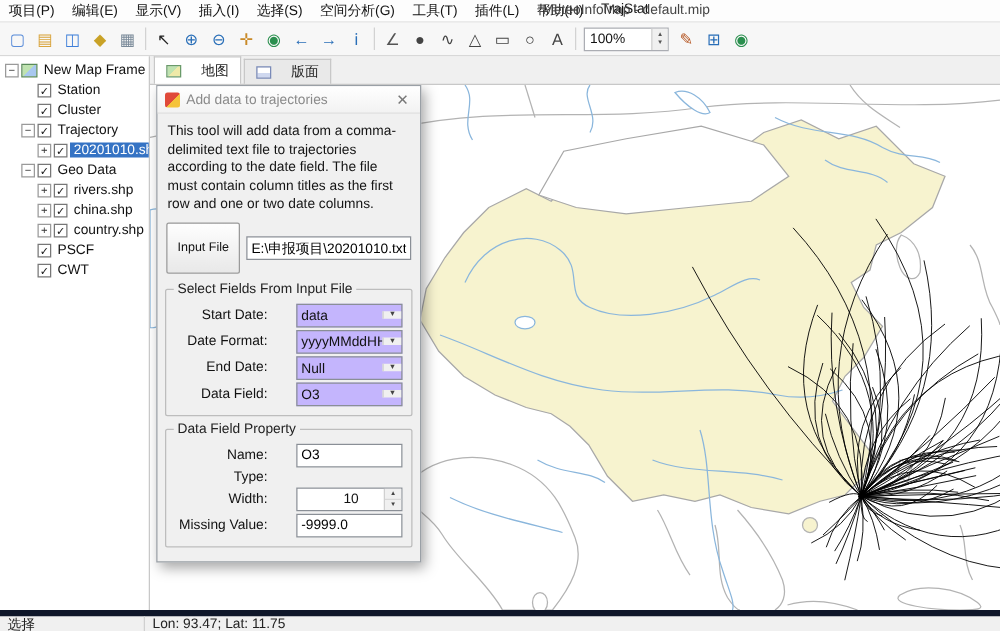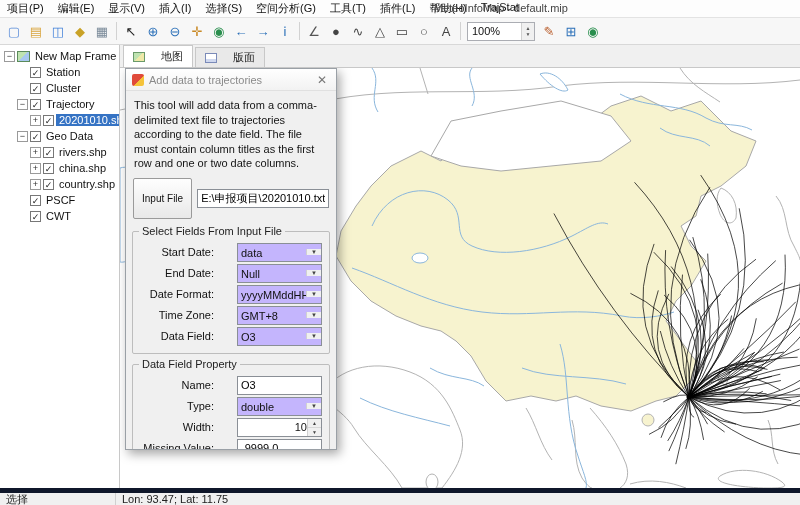--- a/index.html
+++ b/index.html
@@ -58,21 +58,21 @@
   .btn{background:linear-gradient(#fefefe,#e8e8e8);border:1px solid #9a9a9a;border-radius:2px;font-size:10px;padding:14px 8px;color:#111;font-family:Liberation Sans, sans-serif}
   .dinput{flex:1;height:19px;border:1px solid #8a8f96;background:#fff;font-size:11px;padding:0 3px;font-family:"Liberation Sans",sans-serif;min-width:0}
   .group{border:1px solid #bdbdbd;border-radius:2px;position:relative;margin-top:10px;padding:9px 7px 5px}
   .group-title{position:absolute;top:-7px;left:6px;background:#f0f0f0;padding:0 3px;color:#222}
   .drow{display:flex;align-items:center;margin:2px 0;gap:23px}
   .dlabel{width:74px;min-width:74px;text-align:right;color:#111}
   .combo{flex:1;height:19px;background:#c4b5fd;border:1px solid #8a8f96;display:flex;align-items:center;min-width:0}
   .combo-val{flex:1;padding:2px 3px 0;overflow:hidden;white-space:nowrap}
   .combo-btn{width:15px;background:#f0f0f0;border-left:1px solid #d0d0d0;font-size:6px;color:#444;display:flex;align-items:center;justify-content:center}
   .spin{flex:1;height:19px;background:#fff;border:1px solid #8a8f96;display:flex;align-items:stretch;min-width:0}
-  .spin-val{flex:1;padding:2px 0 0;text-align:right}
+  .spin-val{flex:1;padding:2px 20px 0;text-align:right}
   .spin-btns{width:14px;display:flex;flex-direction:column;border-left:1px solid #d0d0d0}
   .sb{flex:1;background:#f0f0f0;font-size:5px;color:#444;display:flex;align-items:center;justify-content:center;border-bottom:1px solid #d8d8d8}
   .sb:last-child{border-bottom:none}
 </style>
 </head>
 <body>
 
 <div class="window">
 
   <div class="menubar">
@@ -276,37 +276,30 @@
               <span class="group-title">Select Fields From Input File</span>
               <div id="dialog-fields">
                   <div class="drow">
                     <span class="dlabel">Start Date:</span>
                     <span class="combo">
                       <span class="combo-val">data</span>
                       <span class="combo-btn">▼</span>
                     </span>
                   </div>
                   <div class="drow">
-                    <span class="dlabel">End Date:</span>
-                    <span class="combo">
-                      <span class="combo-val">Null</span>
-                      <span class="combo-btn">▼</span>
-                    </span>
-                  </div>
-                  <div class="drow">
                     <span class="dlabel">Date Format:</span>
                     <span class="combo">
                       <span class="combo-val">yyyyMMddHH</span>
                       <span class="combo-btn">▼</span>
                     </span>
                   </div>
                   <div class="drow">
-                    <span class="dlabel">Time Zone:</span>
+                    <span class="dlabel">End Date:</span>
                     <span class="combo">
-                      <span class="combo-val">GMT+8</span>
+                      <span class="combo-val">Null</span>
                       <span class="combo-btn">▼</span>
                     </span>
                   </div>
                   <div class="drow">
                     <span class="dlabel">Data Field:</span>
                     <span class="combo">
                       <span class="combo-val">O3</span>
                       <span class="combo-btn">▼</span>
                     </span>
                   </div>
@@ -314,24 +307,20 @@
             </div>
             <div class="group">
               <span class="group-title">Data Field Property</span>
               <div id="dialog-props">
                   <div class="drow">
                     <span class="dlabel">Name:</span>
                     <input class="dinput" readonly="" value="O3" style="">
                   </div>
                   <div class="drow">
                     <span class="dlabel">Type:</span>
-                    <span class="combo">
-                      <span class="combo-val">double</span>
-                      <span class="combo-btn">▼</span>
-                    </span>
                   </div>
                   <div class="drow">
                     <span class="dlabel">Width:</span>
                     <span class="spin">
                       <span class="spin-val">10</span>
                       <span class="spin-btns">
                         <span class="sb">▲</span>
                         <span class="sb">▼</span>
                       </span>
                     </span>

